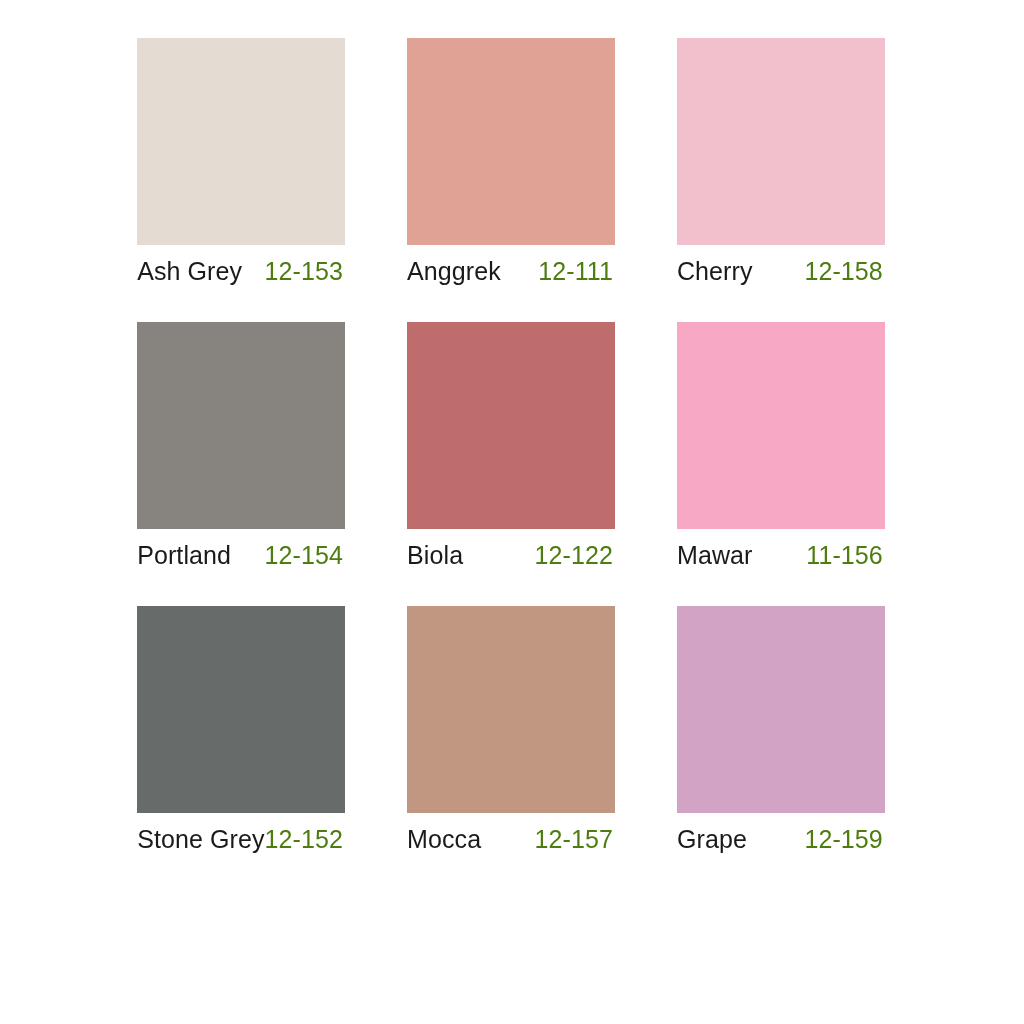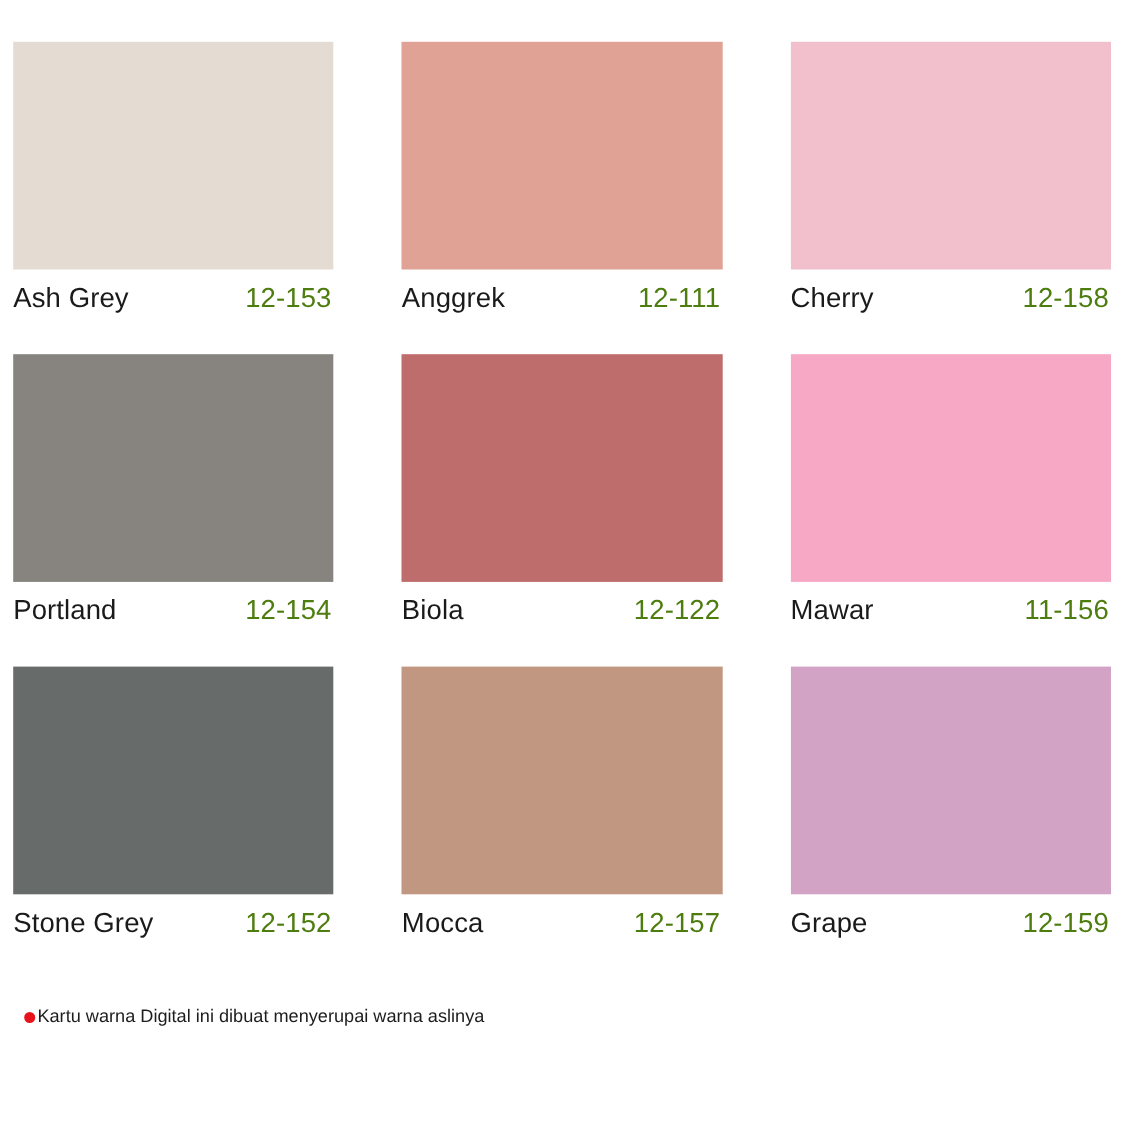--- a/index.html
+++ b/index.html
@@ -15,20 +15,21 @@
     overflow: hidden;
   }
   .page {
     position: relative;
     width: 1024px;
     height: 1024px;
     box-sizing: border-box;
     padding: 38px 14px 0 12px;
     display: flex;
     flex-direction: column;
+    align-items: center;
   }
   .swatch-grid {
     display: grid;
     grid-template-columns: repeat(3, 1fr);
     column-gap: 62px;
     row-gap: 36px;
   }
   .swatch-cell {
     display: flex;
     flex-direction: column;
@@ -152,19 +153,15 @@
       <div class="swatch-chip" style="background-color: rgb(211, 163, 198);"></div>
       <div class="swatch-meta">
         <span class="swatch-name">Grape</span>
         <span class="swatch-code">12-159</span>
       </div>
     </div>
 
   </div>
 
   <div class="notes">
-    <div class="note-line">
-      <span class="note-bullet" style="background-color: rgb(232, 19, 26);"></span>
-      <span>Kartu warna Digital ini dibuat menyerupai warna aslinya</span>
-    </div>
   </div>
 
 </div>
 
 </body></html>

